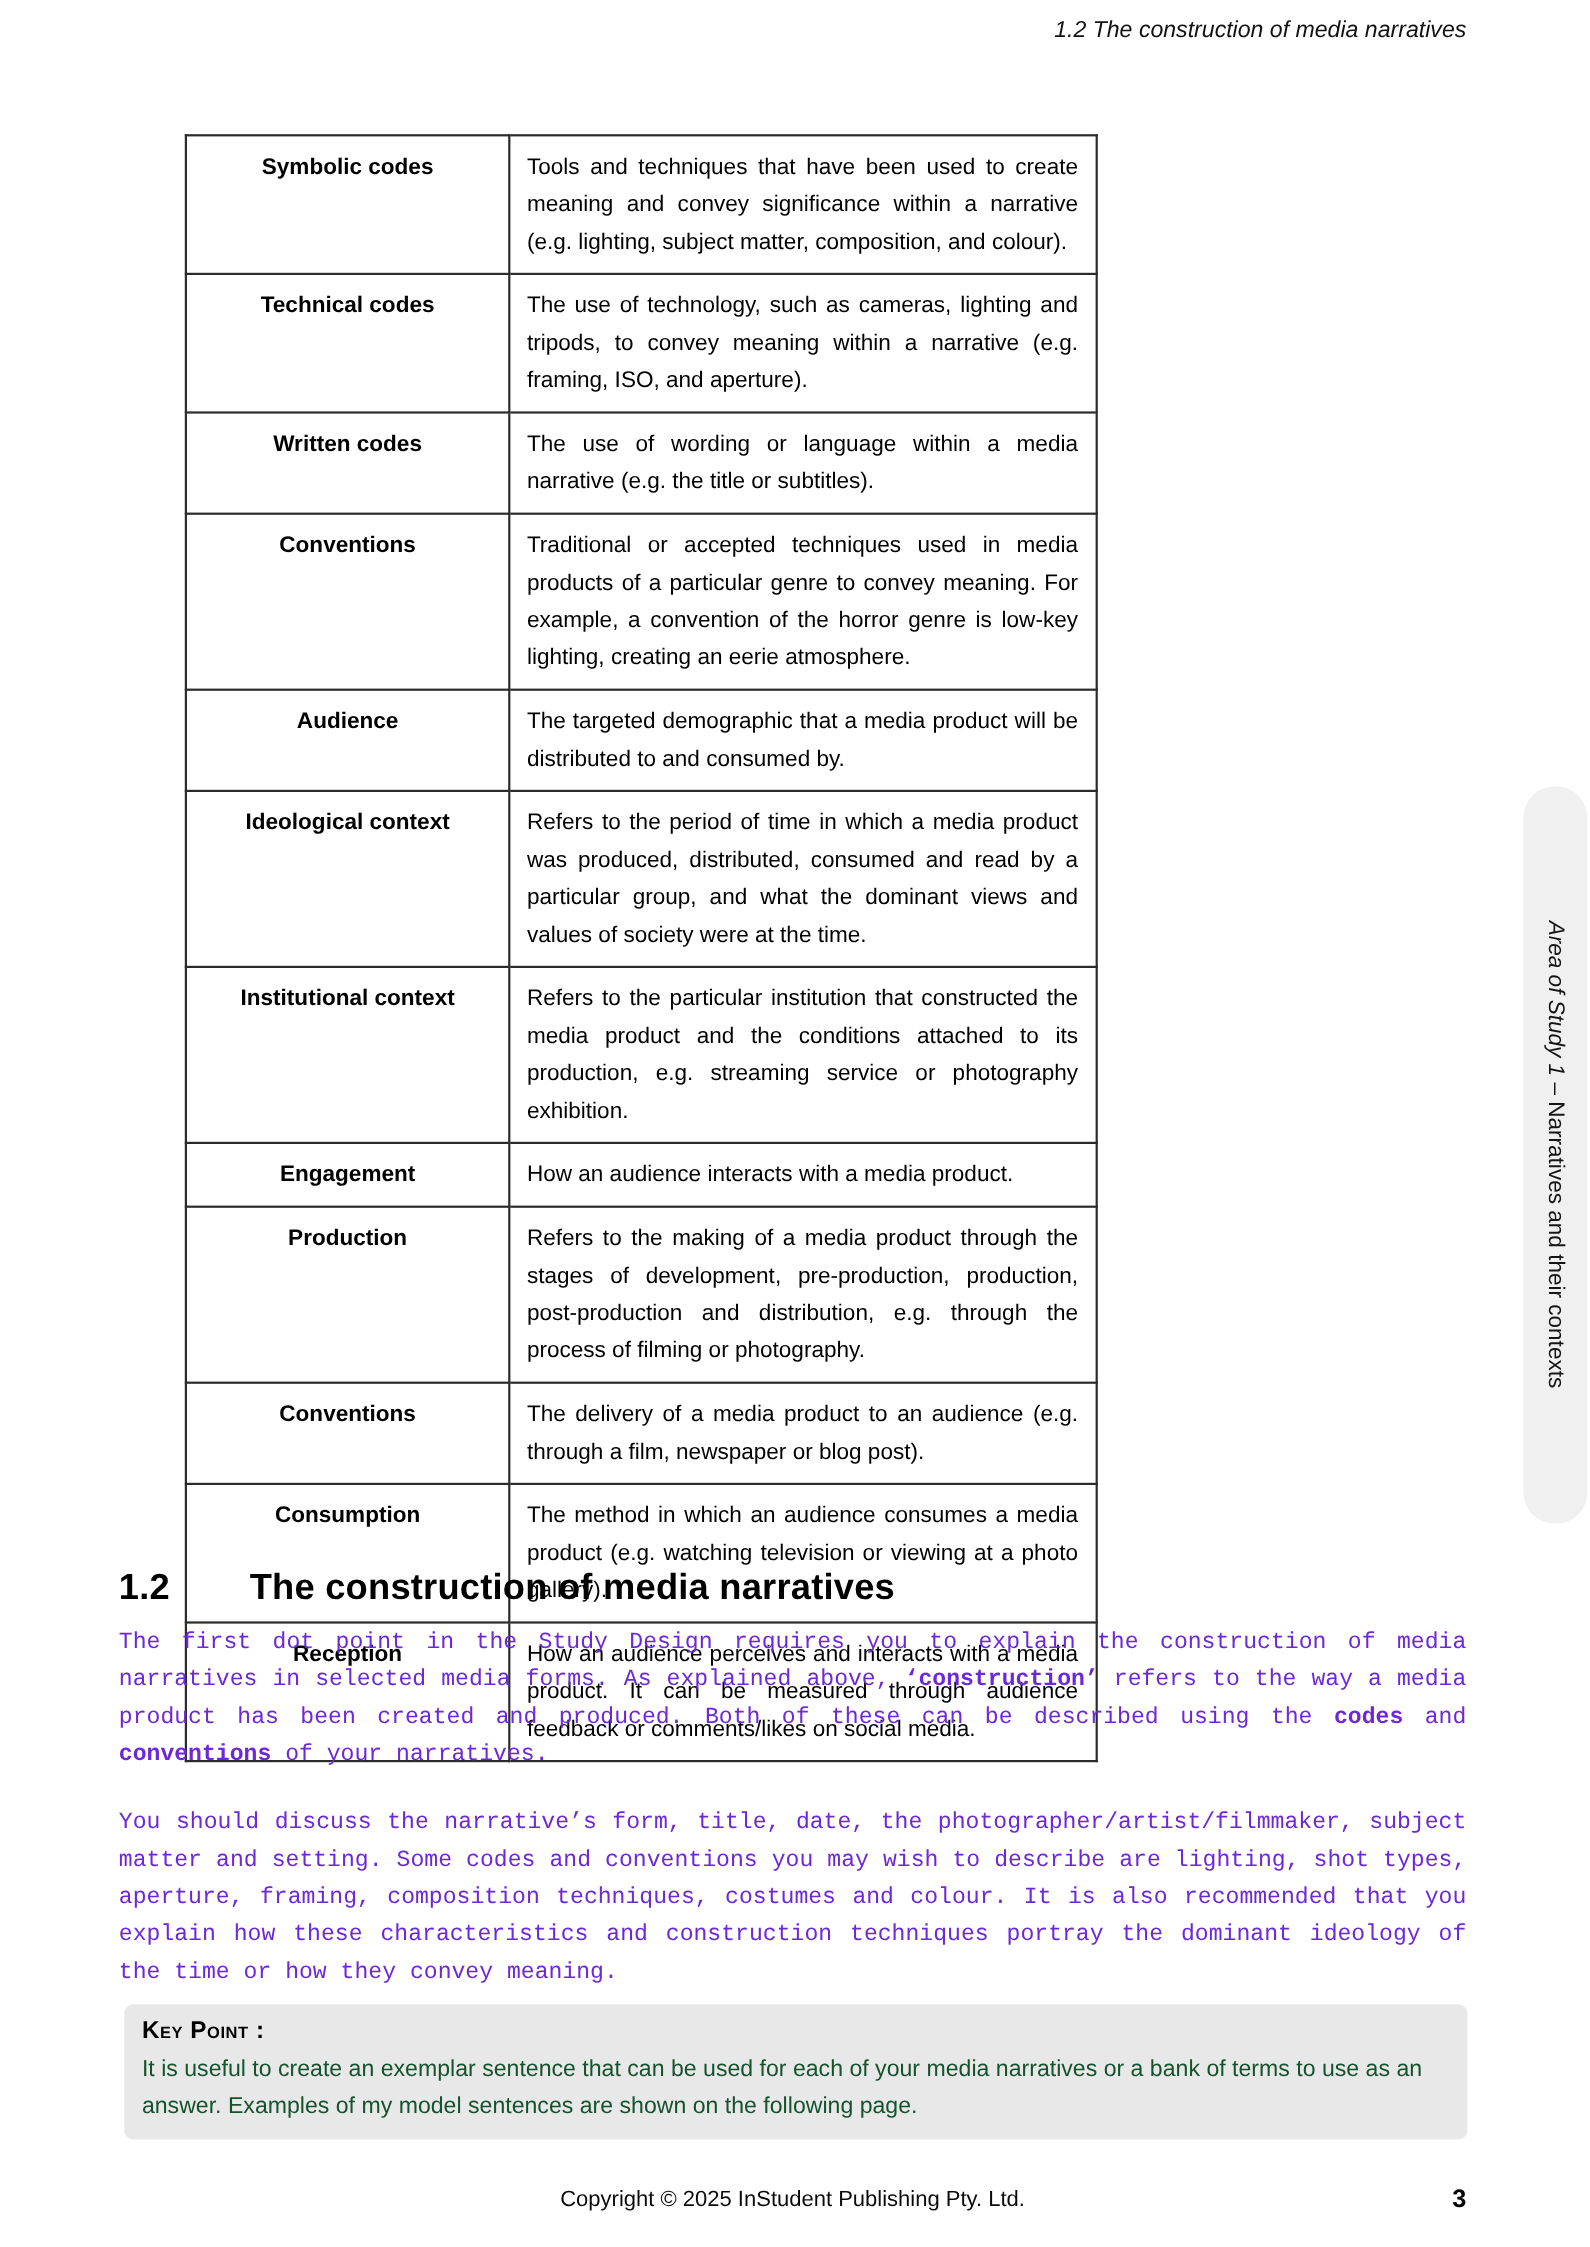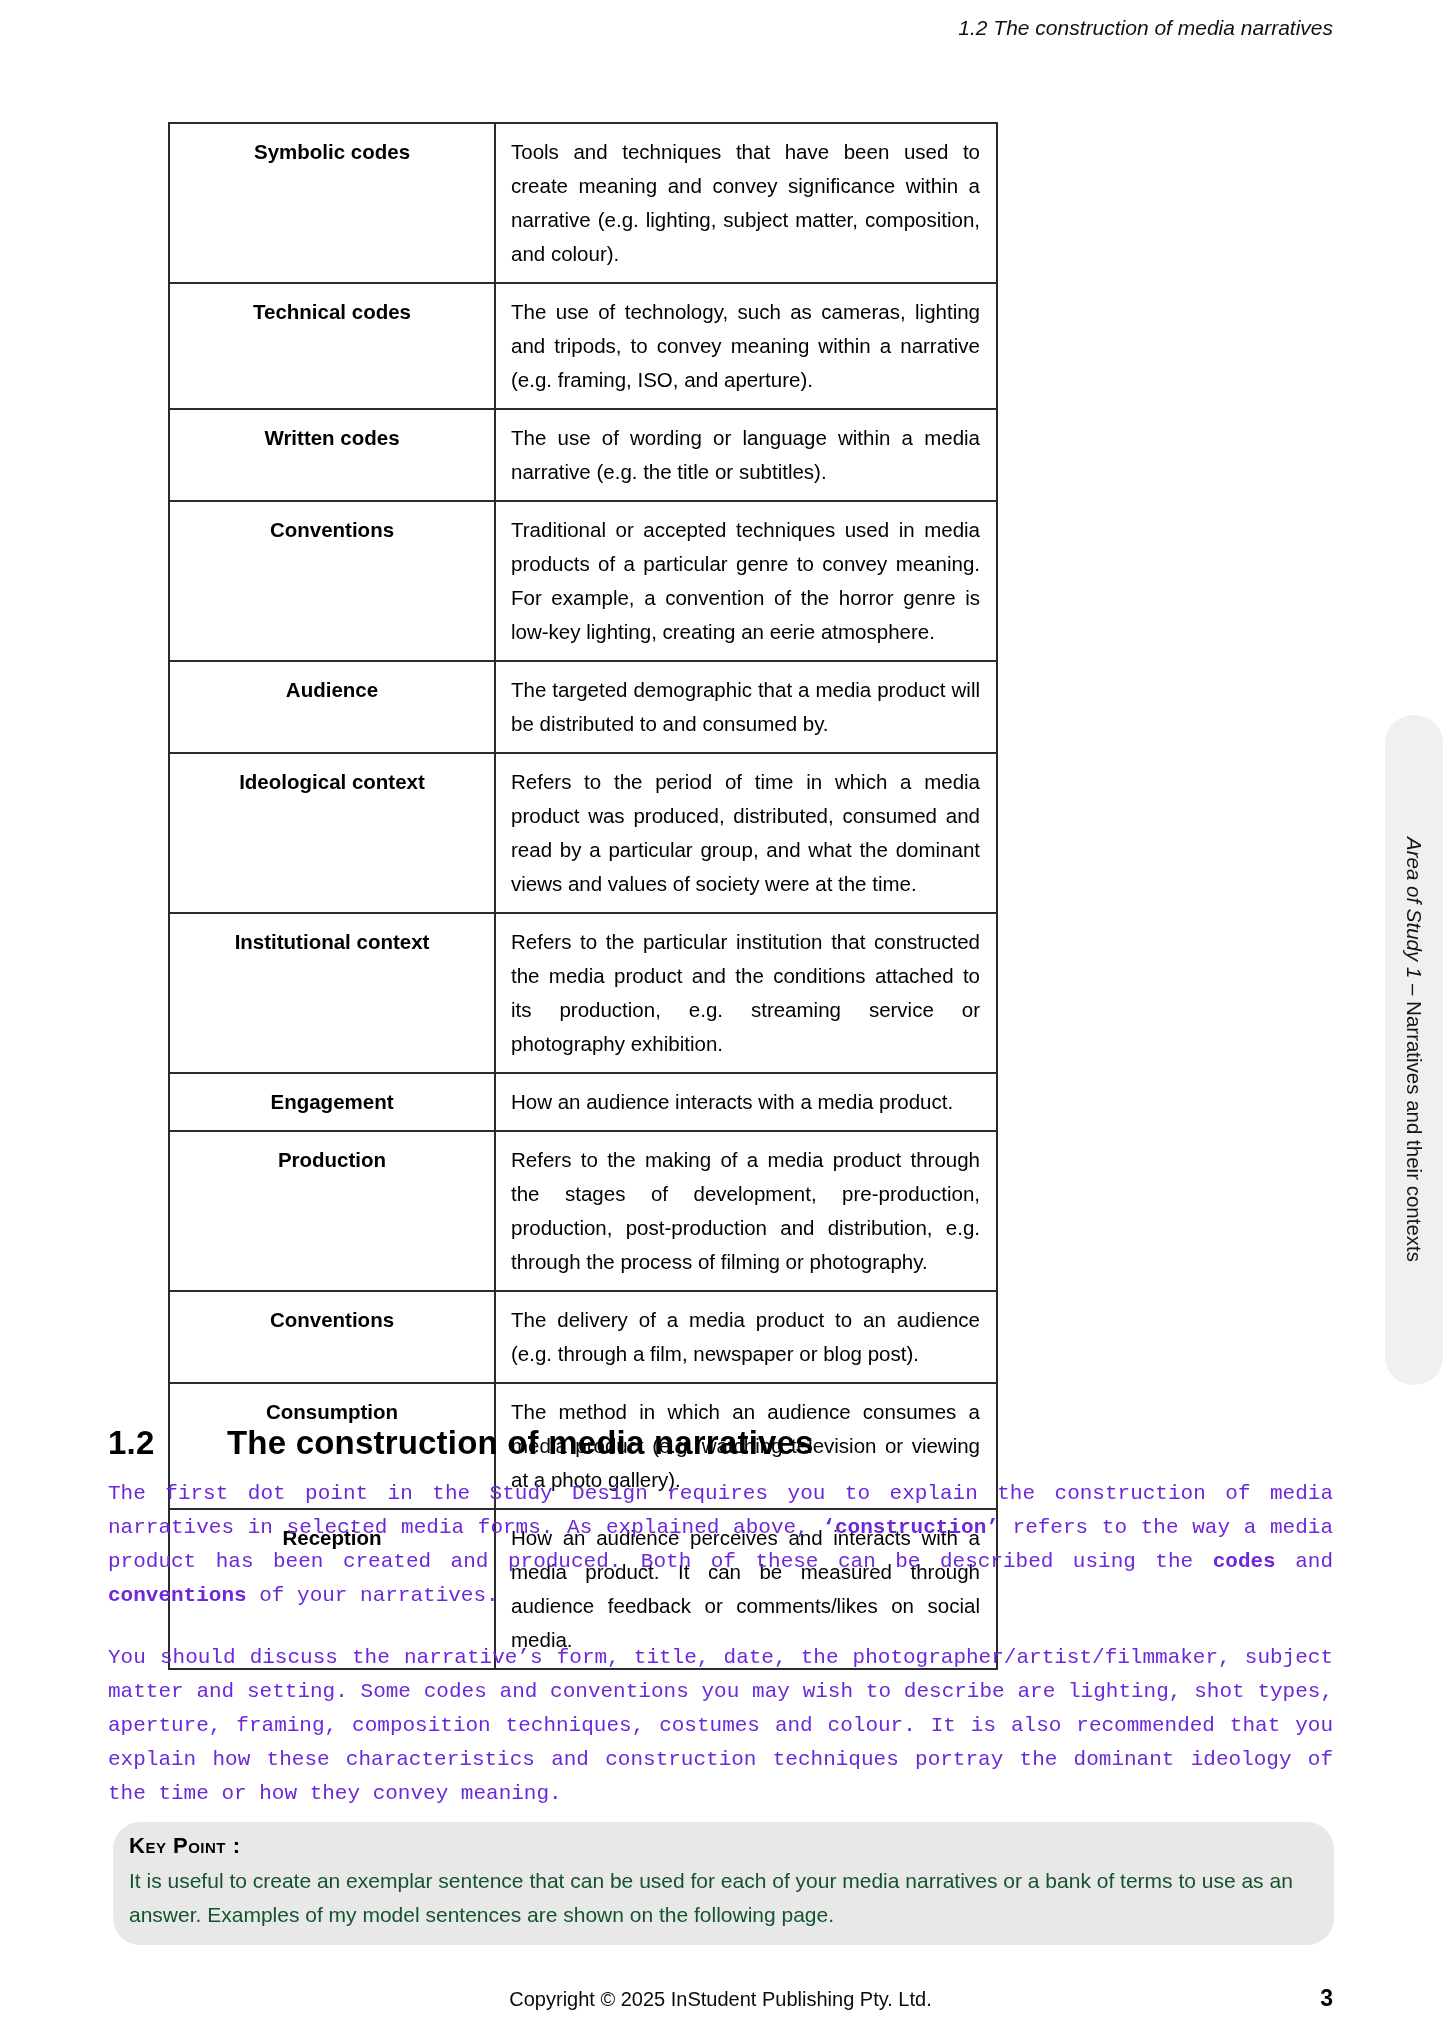--- a/index.html
+++ b/index.html
@@ -14,40 +14,40 @@
   table.codes{
     position:absolute;left:168px;top:122px;width:830px;
     border-collapse:collapse;table-layout:fixed;
   }
   table.codes td{
     border:2px solid #2b2b2b;vertical-align:top;
     font-size:20.5px;line-height:34px;
   }
   td.term{
     width:290px;text-align:center;font-weight:bold;
-    padding:11px 17px;
+    padding:11px 1px;
   }
   td.def{
     padding:11px 16px 11px 15px;text-align:justify;
   }
   .section-heading{
     position:absolute;left:108px;top:1424px;margin:0;
     font-size:33px;font-weight:bold;line-height:38px;letter-spacing:0.2px;
   }
   .section-heading .num{display:inline-block;width:119px;}
   .body-para{
     position:absolute;left:108px;width:1225px;margin:0;
     font-size:21px;line-height:34px;text-align:justify;color:#6d28d9;font-family:Liberation Mono, monospace;
   }
   .body-para .b{font-weight:bold;}
   #para1{top:1477px;}
   #para2{top:1641px;}
   .keypoint{
     position:absolute;left:113px;top:1822px;width:1221px;box-sizing:border-box;
-    background:#e8e8e8;border-radius:27px;
+    background:#e8e8e8;border-radius:8px;
     padding:10px 20px 13px 16px;
   }
   .kp-title{
     font-weight:bold;font-variant:small-caps;font-size:22px;line-height:27px;
     letter-spacing:0.5px;
   }
   .kp-body{
     font-size:21px;line-height:34px;margin-top:5px;color:#14532d;
   }
   .footer-copyright{

